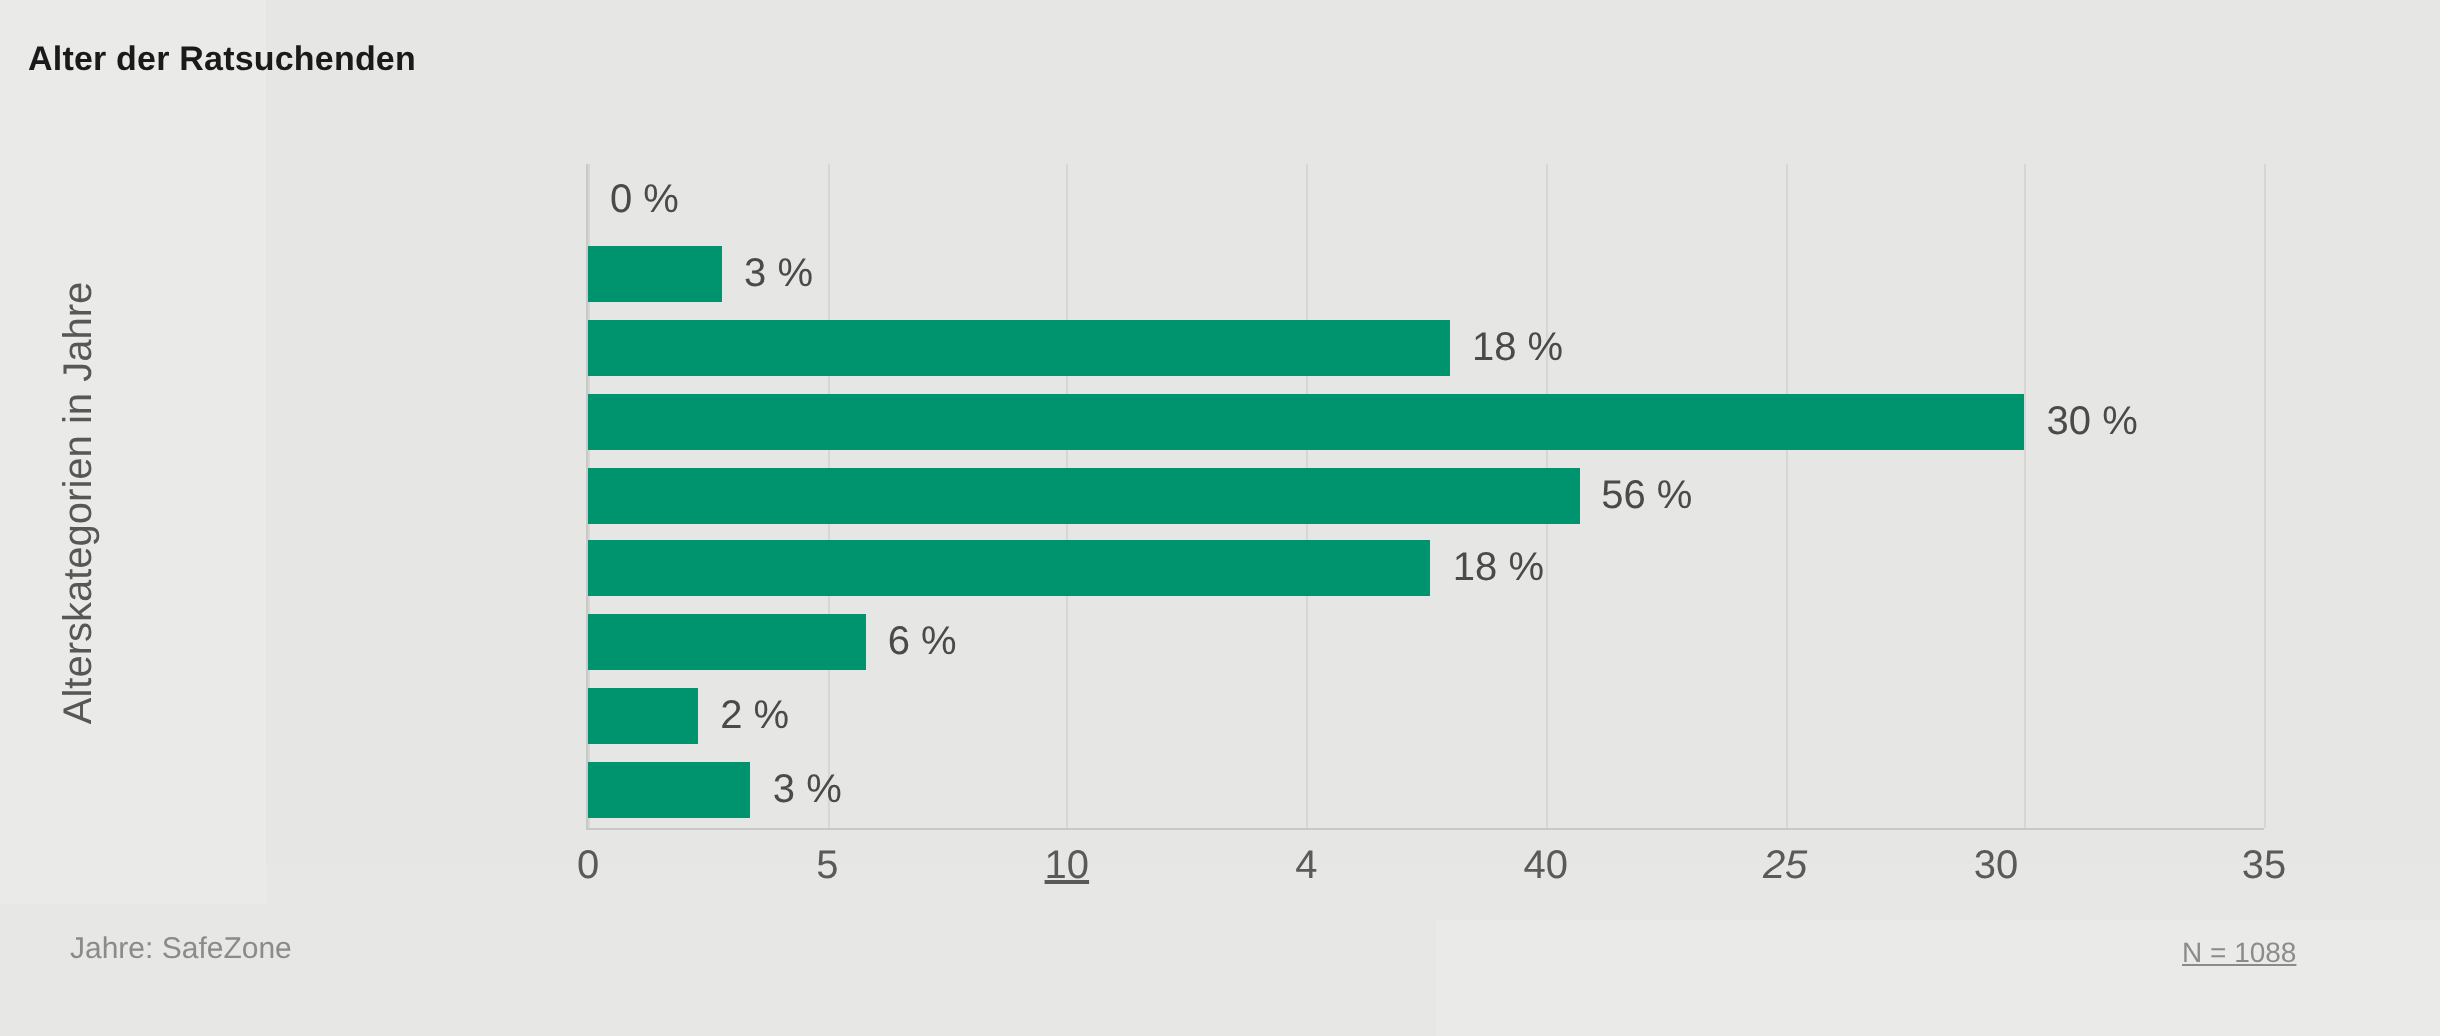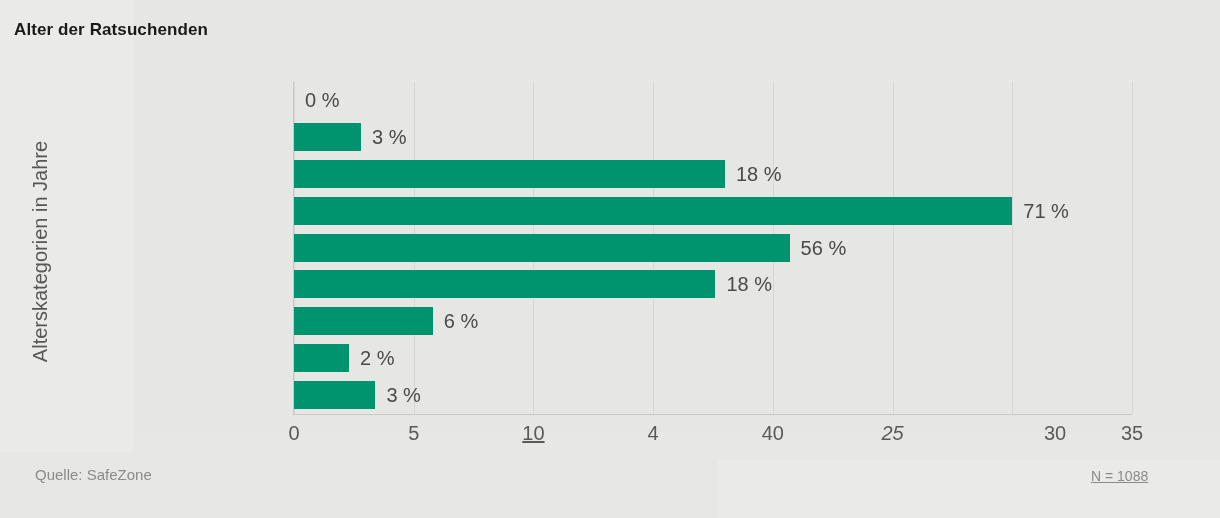--- a/index.html
+++ b/index.html
@@ -180,21 +180,21 @@
         <div class="bar-row" style="top: 36.8889px; width: 838px;">
           <div class="bar" style="width: 67.04px; background: rgb(0, 148, 110);"></div>
           <div class="bar-value" style="left: 67.04px;">3 %</div>
         </div>
         <div class="bar-row" style="top: 73.7778px; width: 838px;">
           <div class="bar" style="width: 430.971px; background: rgb(0, 148, 110);"></div>
           <div class="bar-value" style="left: 430.971px;">18 %</div>
         </div>
         <div class="bar-row" style="top: 110.667px; width: 838px;">
           <div class="bar" style="width: 718.286px; background: rgb(0, 148, 110);"></div>
-          <div class="bar-value" style="left: 718.286px;">71 %</div>
+          <div class="bar-value" style="left: 718.286px;">30 %</div>
         </div>
         <div class="bar-row" style="top: 147.556px; width: 838px;">
           <div class="bar" style="width: 495.617px; background: rgb(0, 148, 110);"></div>
           <div class="bar-value" style="left: 495.617px;">56 %</div>
         </div>
         <div class="bar-row" style="top: 184.444px; width: 838px;">
           <div class="bar" style="width: 421.394px; background: rgb(0, 148, 110);"></div>
           <div class="bar-value" style="left: 421.394px;">18 %</div>
         </div>
         <div class="bar-row" style="top: 221.333px; width: 838px;">
@@ -210,21 +210,21 @@
           <div class="bar-value" style="left: 81.4057px;">3 %</div>
         </div>
       </div>
     <div id="xticks">
         <div class="tick-label" style="left: 0px;">0</div>
         <div class="tick-label" style="left: 119.714px;">5</div>
         <div class="tick-label" style="left: 239.429px; text-decoration: underline;">10</div>
         <div class="tick-label" style="left: 359.143px;">4</div>
         <div class="tick-label" style="left: 478.857px;">40</div>
         <div class="tick-label" style="left: 598.571px; font-style: italic;">25</div>
-        <div class="tick-label" style="left: 761px;">30</div>
+        <div class="tick-label" style="left: 704px;">30</div>
         <div class="tick-label" style="left: 838px;">35</div>
       </div>
   </div>
 
-  <div class="source-note">Quelle: SafeZone</div>
+  <div class="source-note">Jahre: SafeZone</div>
   <div class="n-note">N = 1088</div>
 
 </div>
 
 </body></html>

